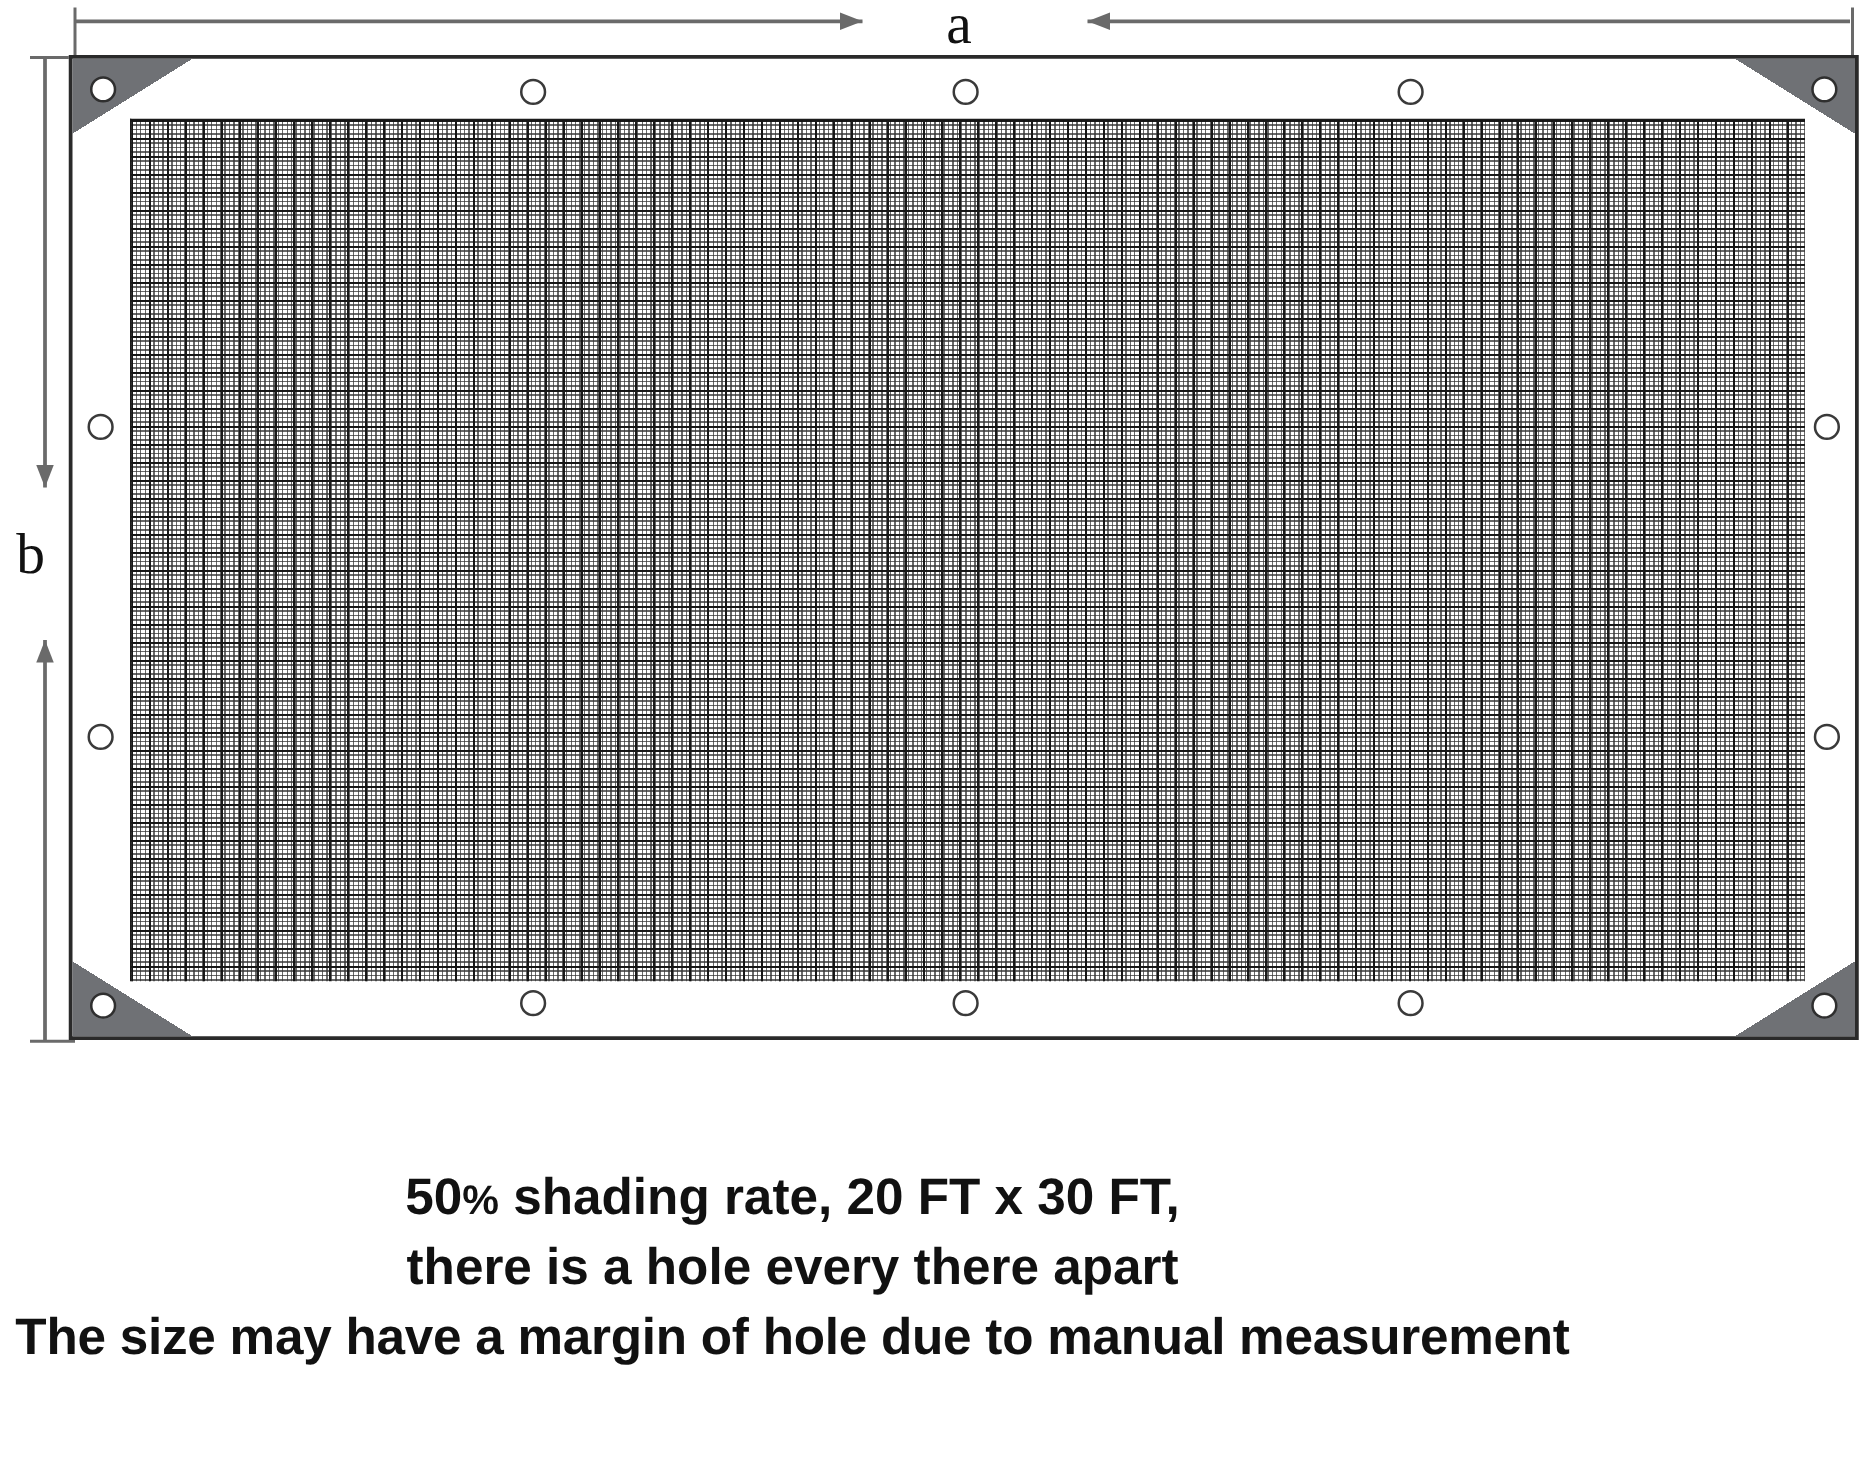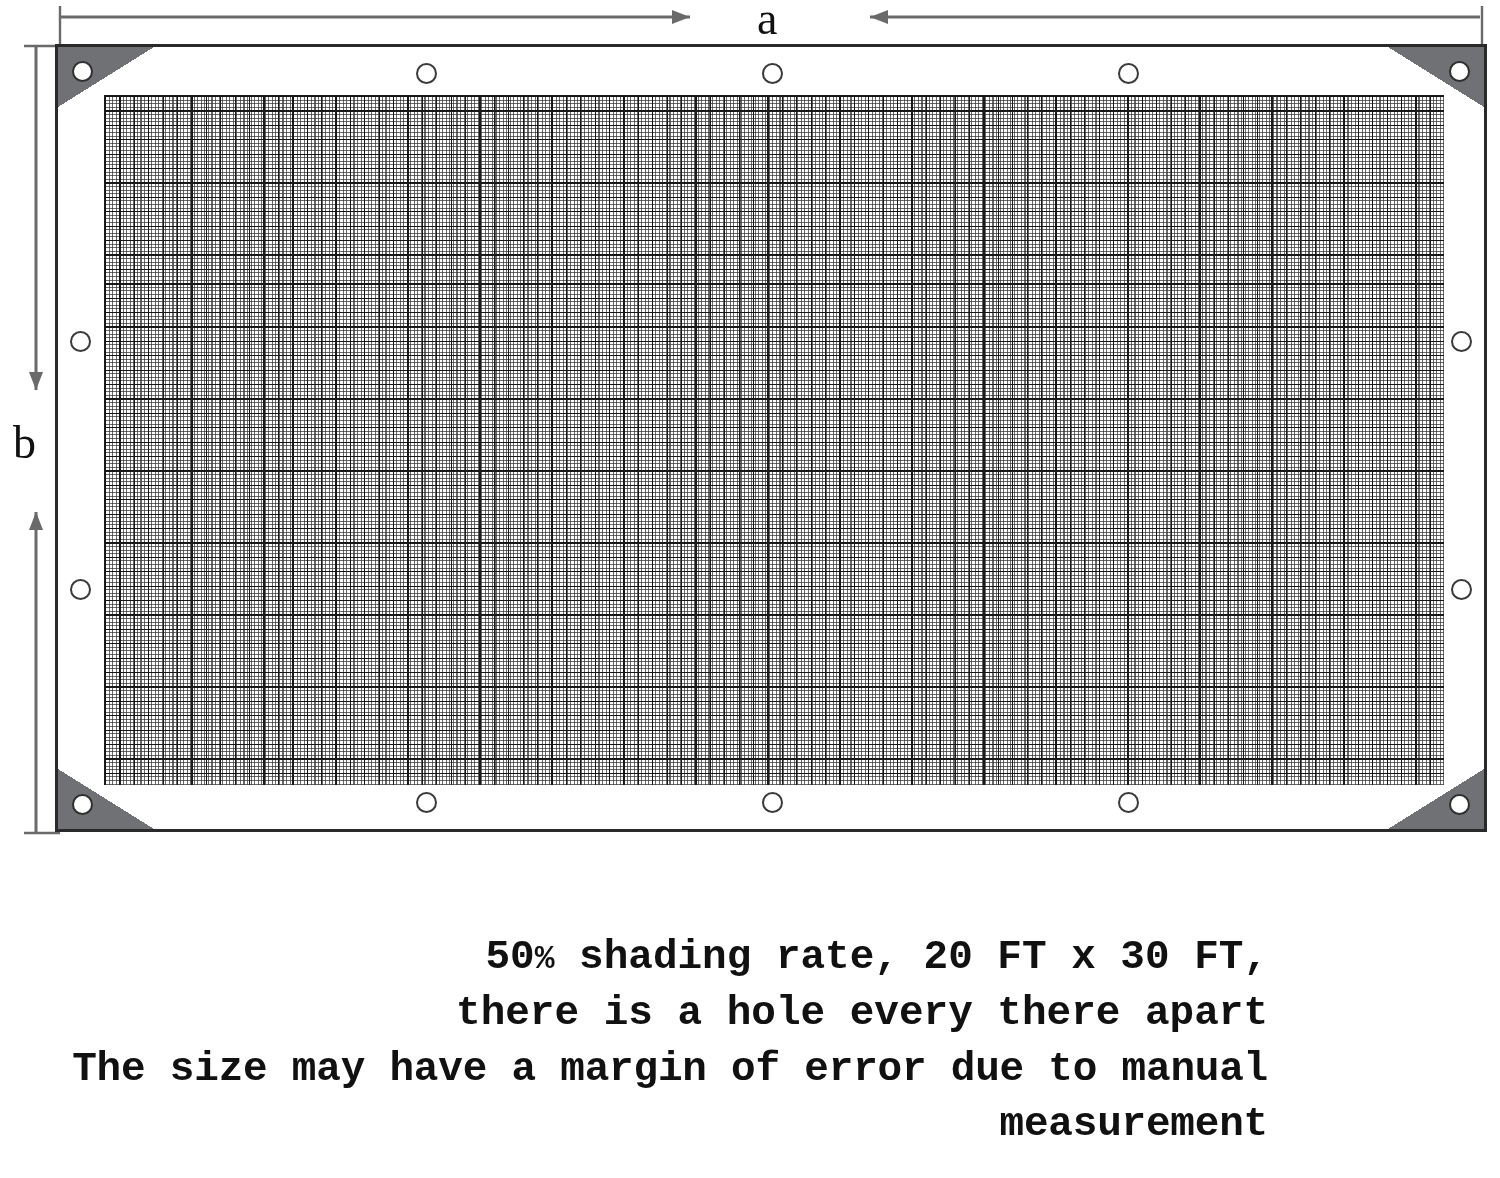--- a/index.html
+++ b/index.html
@@ -86,24 +86,23 @@
     border: 2.6px solid #3a3a3a;
     background: #ffffff;
   }
   .grommet.on-corner { border-color: #2f2f2f; background: #ffffff; }
 
   
   #caption {
     position: absolute;
     left: 0; top: 930px;
     width: 1268px;
-    text-align: right;
+    text-align: center;
     font-weight: bold;
     color: #111;
-    font-family: Liberation Mono, monospace;
   }
   #caption .line {
     line-height: 1.36;
   }
   #cap1 { font-size: 41px; }
   #cap2 { font-size: 41px; }
   #cap3 { font-size: 41px; letter-spacing: -0.2px; }
   #cap1 .pct { font-size: 33px; }
 </style>
 </head>
@@ -159,14 +158,14 @@
     <div class="grommet" style="left:12px; top:532px;"></div>
 
     <div class="grommet" style="right:12px; top:284px;"></div>
     <div class="grommet" style="right:12px; top:532px;"></div>
   </div>
 </div>
 
 <div id="caption">
   <div class="line" id="cap1"><span>50</span><span class="pct">%</span><span> shading  rate, 20 FT x 30 FT,</span></div>
   <div class="line" id="cap2">there is a hole every there apart</div>
-  <div class="line" id="cap3">The size  may  have a margin of error due to manual measurement</div>
+  <div class="line" id="cap3">The size  may  have a margin of hole due to manual measurement</div>
 </div>
 
 </body></html>

